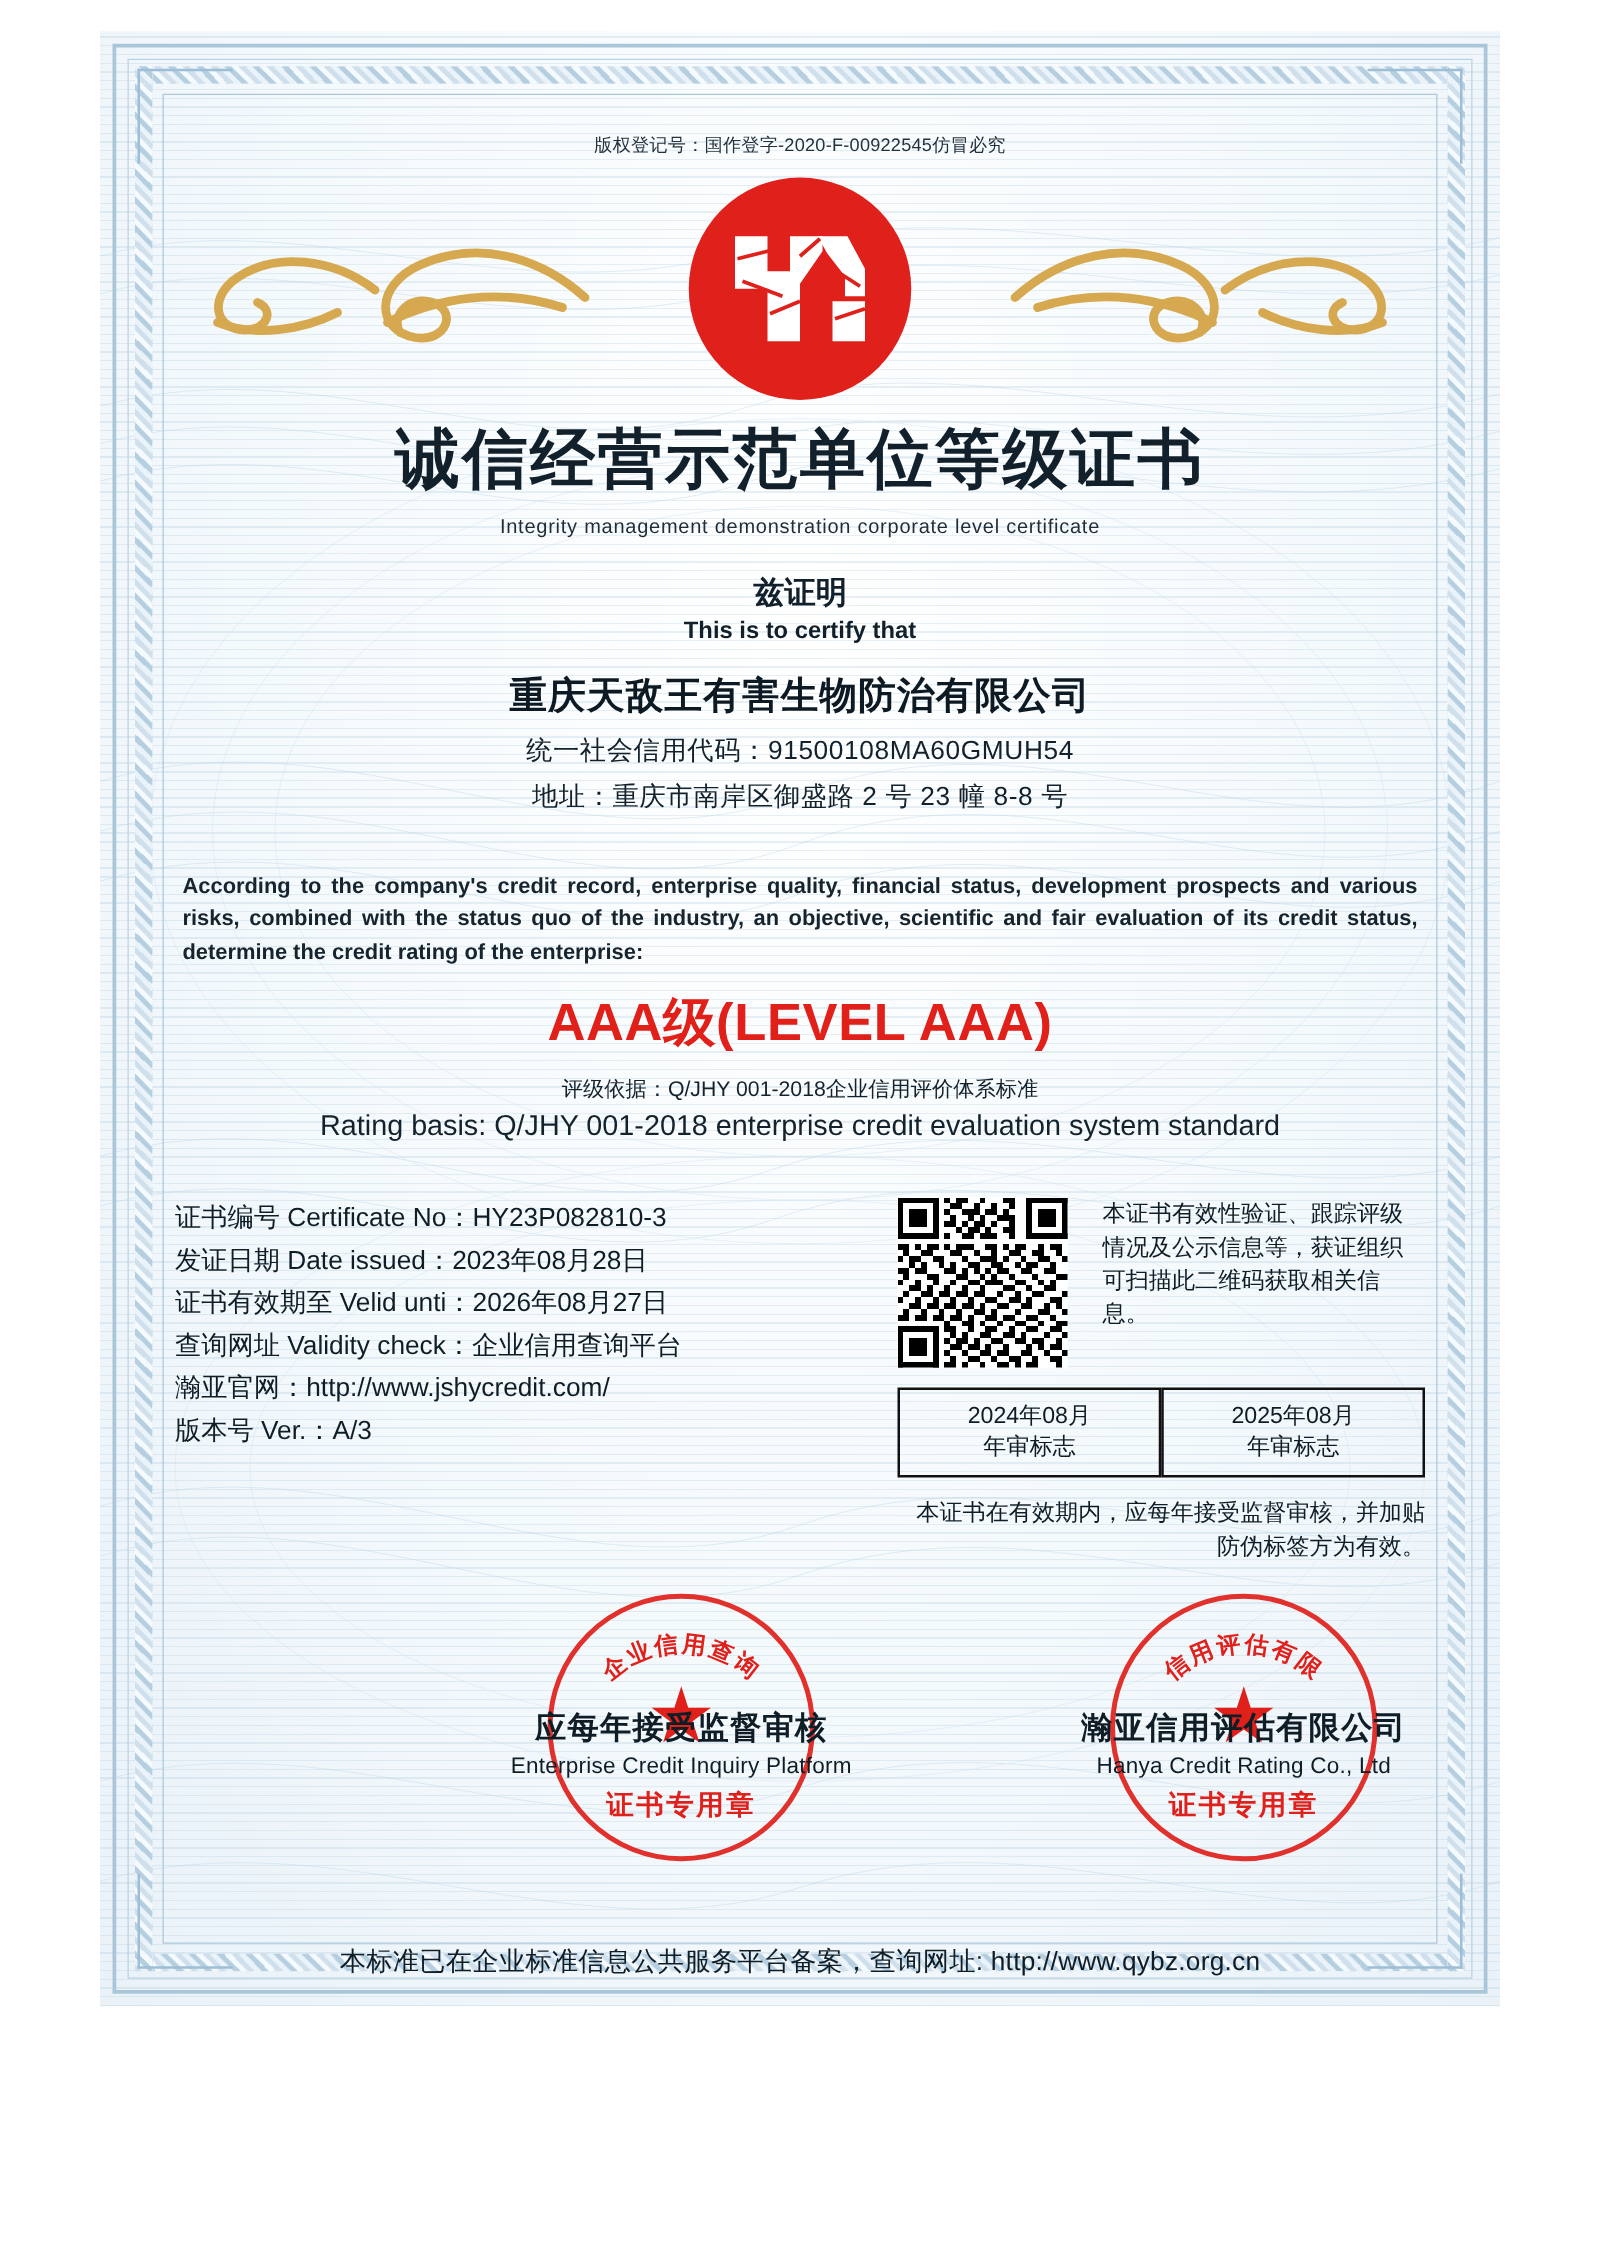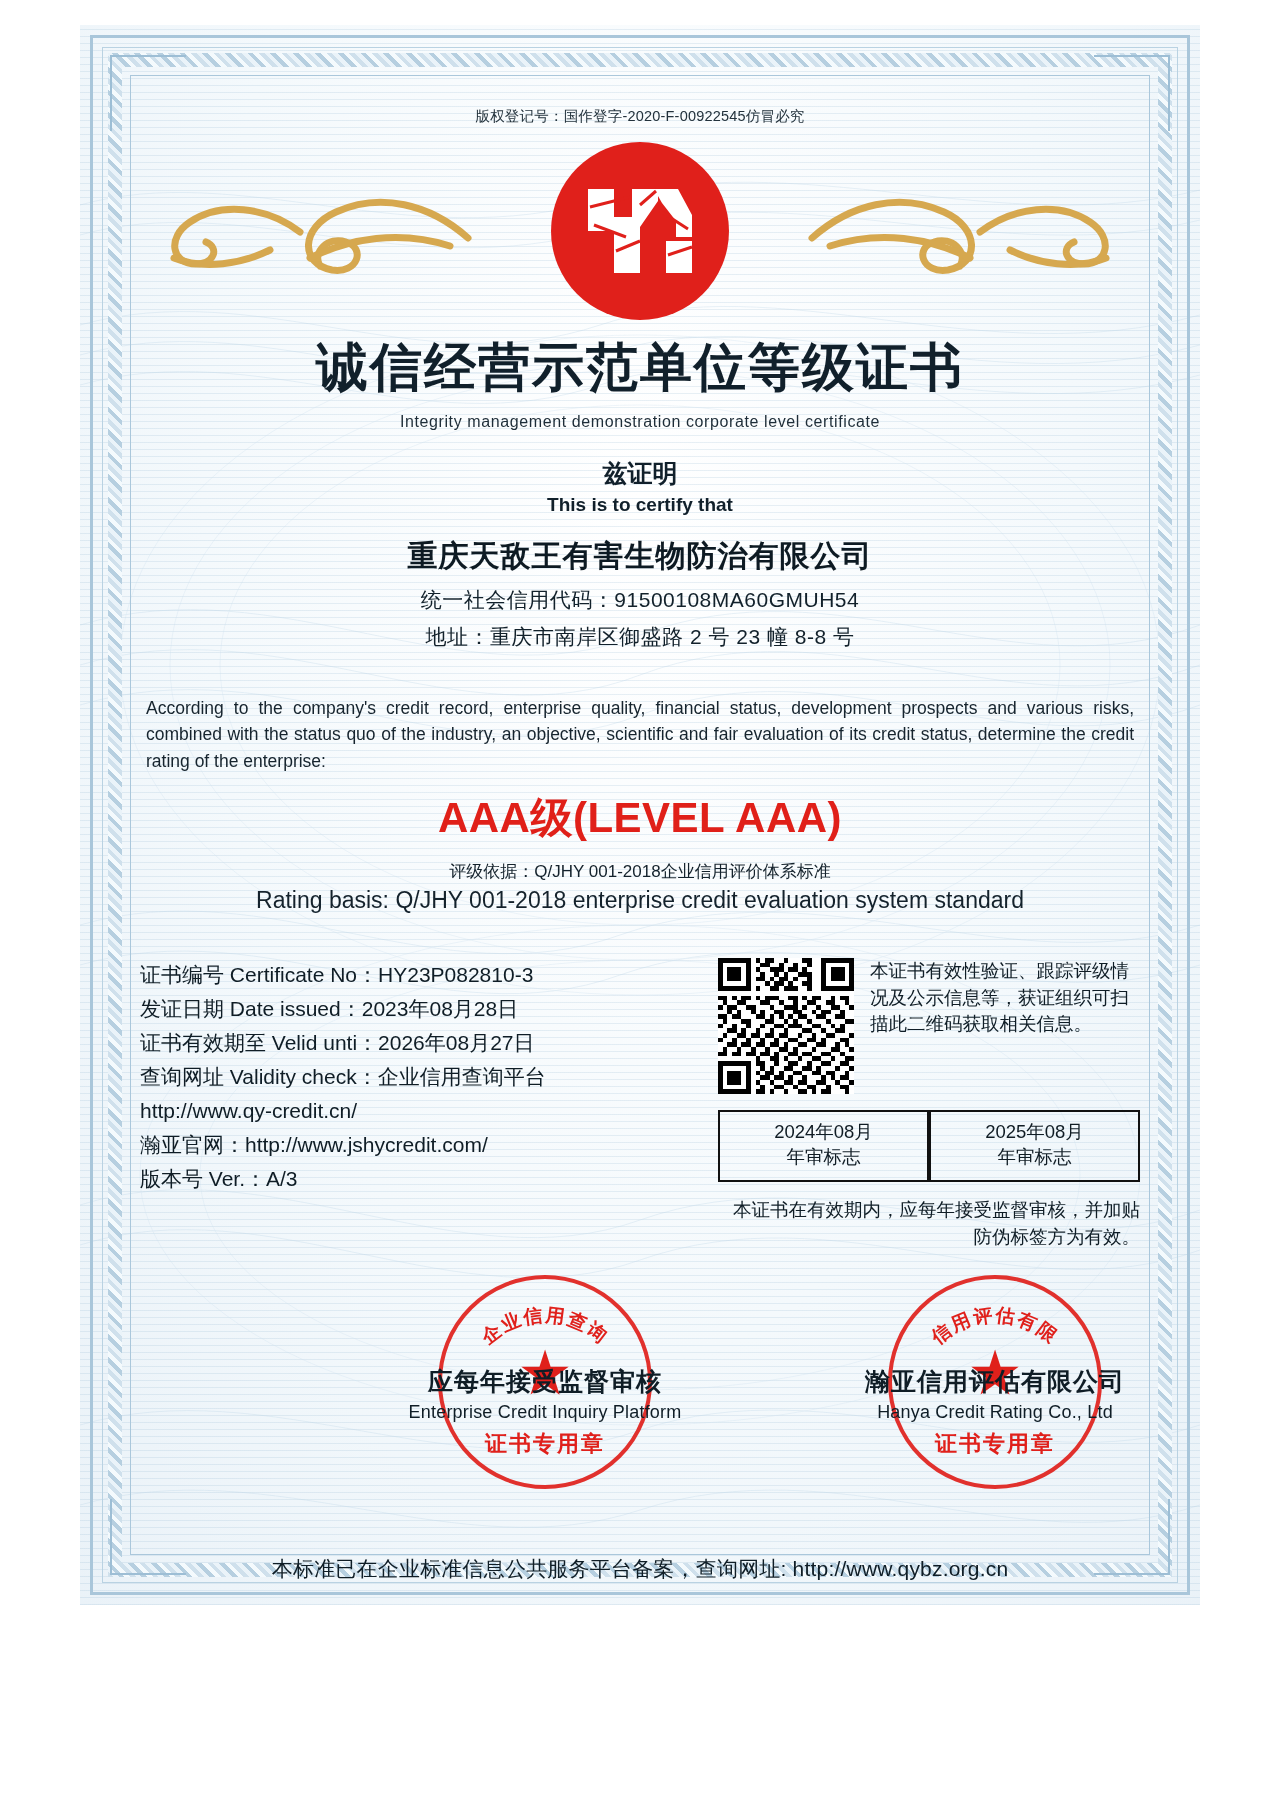--- a/index.html
+++ b/index.html
@@ -177,20 +177,21 @@
     color: #12212b;
     text-align: justify;
     letter-spacing: .2px;
   }
   .body-en {
     font-size: 17.5px;
     line-height: 1.5;
     color: #16242e;
     margin-top: 8px;
     text-align: justify;
+    font-weight: bold;
   }
 
   .grade {
     text-align: center;
     color: #e02019;
     font-size: 42px;
     font-weight: 700;
     margin-top: 16px;
     letter-spacing: .5px;
   }
@@ -219,21 +220,21 @@
     font-size: 21px;
     color: #0f1d26;
     line-height: 1.62;
   }
   .details-right {
     flex: 1;
     position: relative;
   }
   .qr-area {
     display: flex;
-    gap: 16px;
+    gap: 28px;
     align-items: flex-start;
   }
   .qr {
     width: 136px; height: 136px;
     flex: none;
     background: #fff;
     position: relative;
   }
   .qr-note {
     font-size: 18.5px;
@@ -440,21 +441,20 @@
     <div class="grade">AAA级(LEVEL AAA)</div>
     <div class="basis-cn">评级依据：Q/JHY 001-2018企业信用评价体系标准</div>
     <div class="basis-en">Rating basis: Q/JHY 001-2018 enterprise credit evaluation system standard</div>
 
     <div class="details-row">
       <div class="details-left">
         <div>证书编号 Certificate No：HY23P082810-3</div>
         <div>发证日期 Date issued：2023年08月28日</div>
         <div>证书有效期至 Velid unti：2026年08月27日</div>
         <div>查询网址 Validity check：企业信用查询平台</div>
-        <div>http://www.qy-credit.cn/</div>
         <div>瀚亚官网：http://www.jshycredit.com/</div>
         <div>版本号 Ver.：A/3</div>
       </div>
 
       <div class="details-right">
         <div class="qr-area">
           <div class="qr">
             <svg viewBox="0 0 29 29" width="136" height="136" shape-rendering="crispEdges">
               <rect width="29" height="29" fill="#ffffff"></rect>
               <g fill="#000000">

